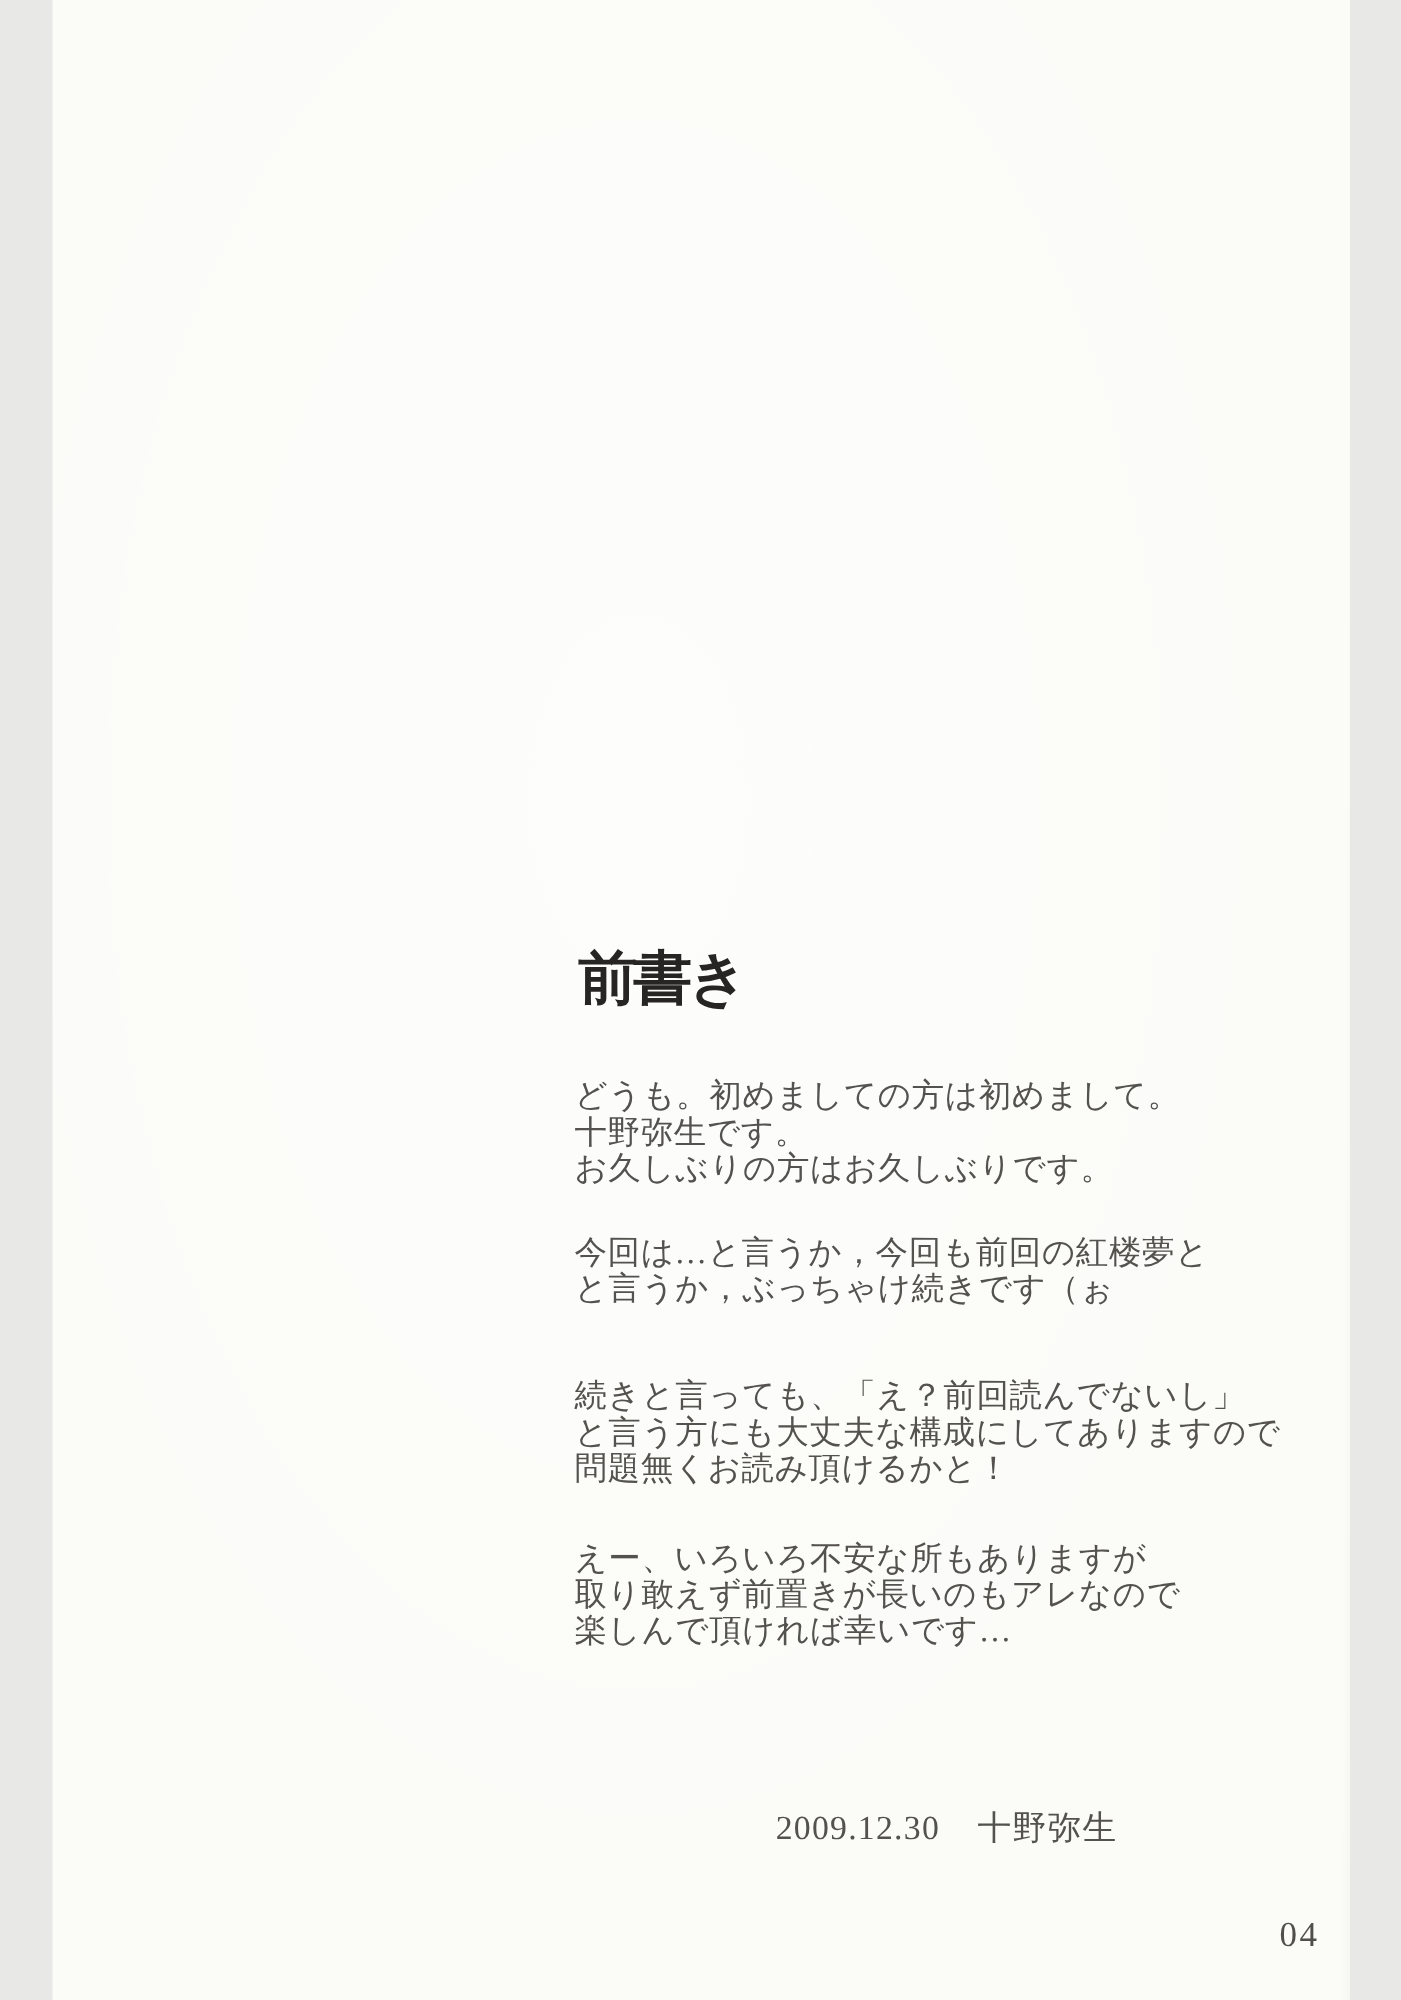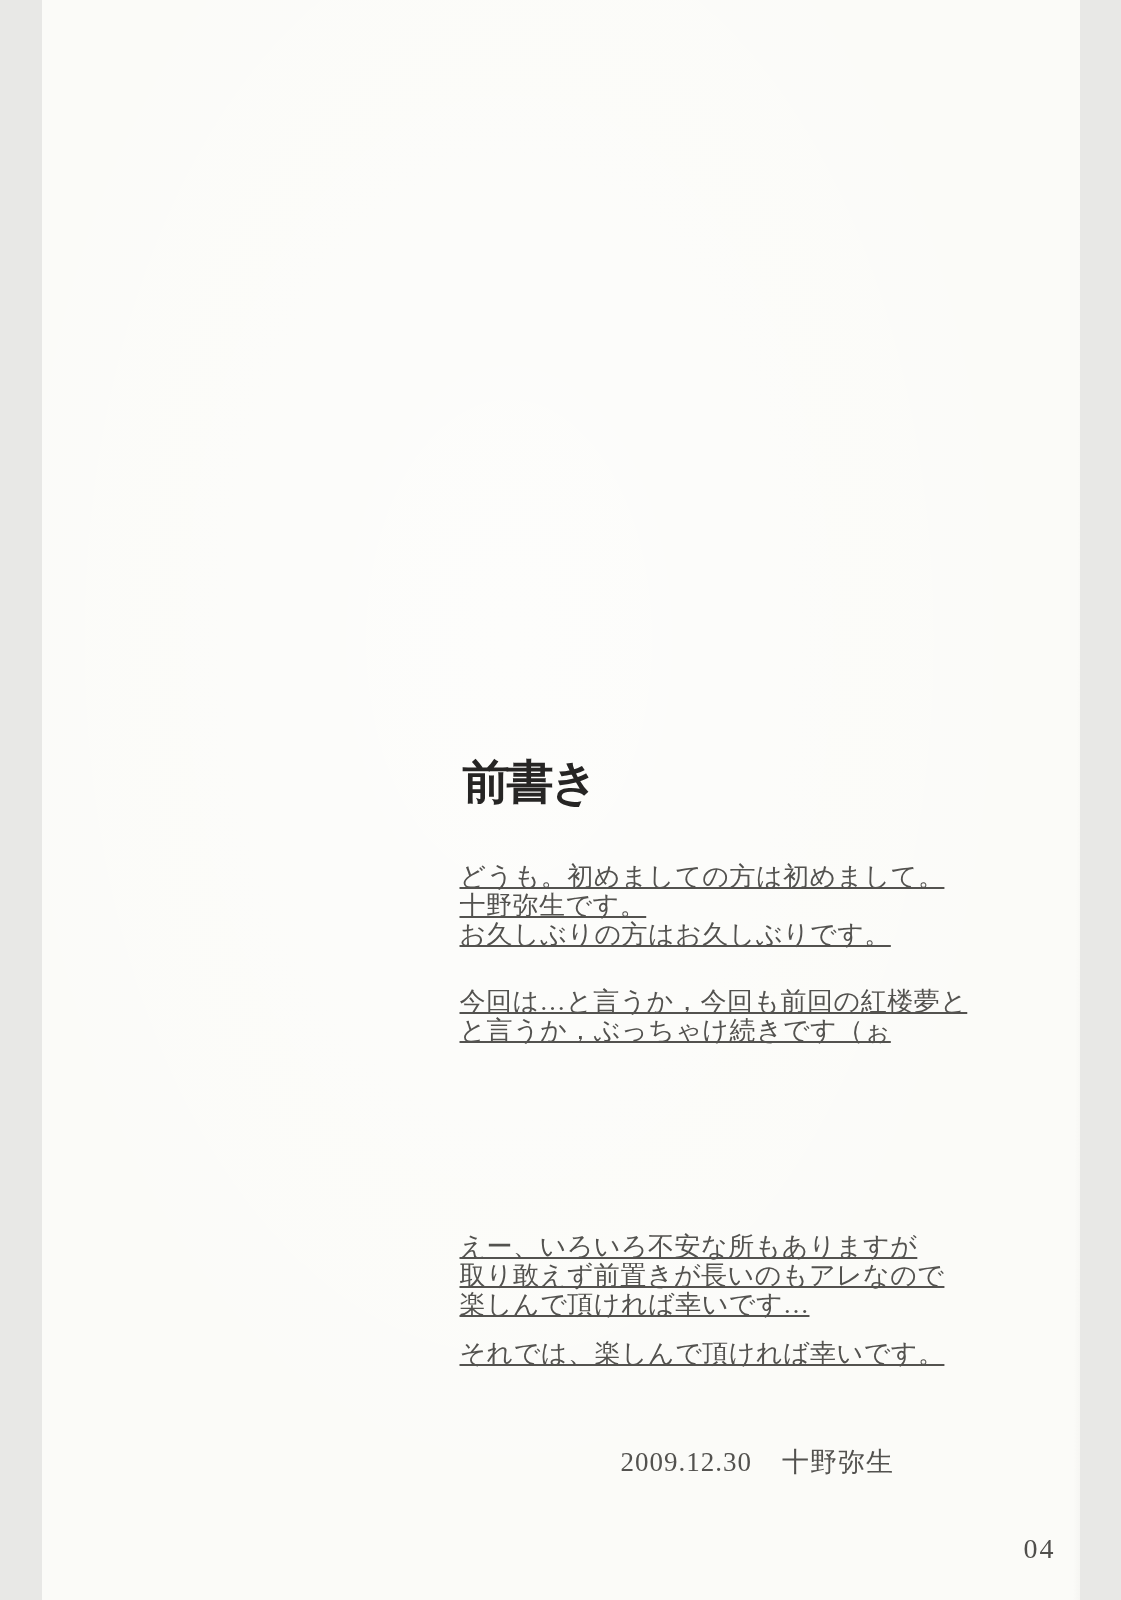--- a/index.html
+++ b/index.html
@@ -37,21 +37,21 @@
   .para {
     position: absolute;
     left: 418px;
     margin: 0;
     font-size: 26px;
     line-height: 29px;
     letter-spacing: 0.5px;
     color: #53524f;
     white-space: nowrap;
   }
-  .para .line { display: block; text-decoration: underline; }
+  .para .line { display: block; }
   .p1 { top: 862px; }
   .p2 { top: 987px; }
   .p3 { top: 1102px; }
   .p4 { top: 1232px; }
   .p5 { top: 1339px; }
 
   .signature {
     position: absolute;
     left: 579px;
     top: 1444px;
@@ -112,30 +112,32 @@
     <span class="line">どうも。初めましての方は初めまして。</span>
     <span class="line">十野弥生です。</span>
     <span class="line">お久しぶりの方はお久しぶりです。</span>
   </p>
 
   <p class="para p2">
     <span class="line">今回は…と言うか，今回も前回の紅楼夢と</span>
     <span class="line">と言うか，ぶっちゃけ続きです（ぉ</span>
   </p>
 
+  <p class="para p3">
+    <span class="line">続きと言っても、「え？前回読んでないし」</span>
+    <span class="line">と言う方にも大丈夫な構成にしてありますので</span>
+    <span class="line">問題無くお読み頂けるかと！</span>
+  </p>
 
   <p class="para p4">
     <span class="line">えー、いろいろ不安な所もありますが</span>
     <span class="line">取り敢えず前置きが長いのもアレなので</span>
     <span class="line">楽しんで頂ければ幸いです…</span>
   </p>
 
-  <p class="para p5">
-    <span class="line">それでは、楽しんで頂ければ幸いです。</span>
-  </p>
 
   <div class="signature">
     <span class="date">2009.12.30</span><span class="author">十野弥生</span>
   </div>
 
   <div class="page-number">04</div>
 
   <div class="bar-shadow"></div>
   <div class="binding-bar"></div>
   <div class="edge-strip"></div>

